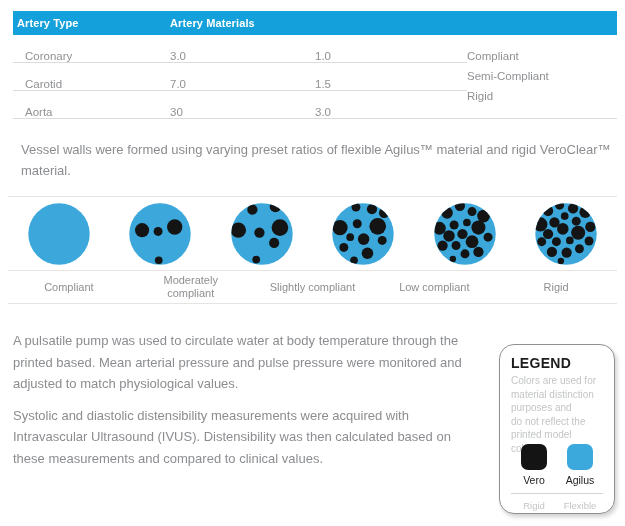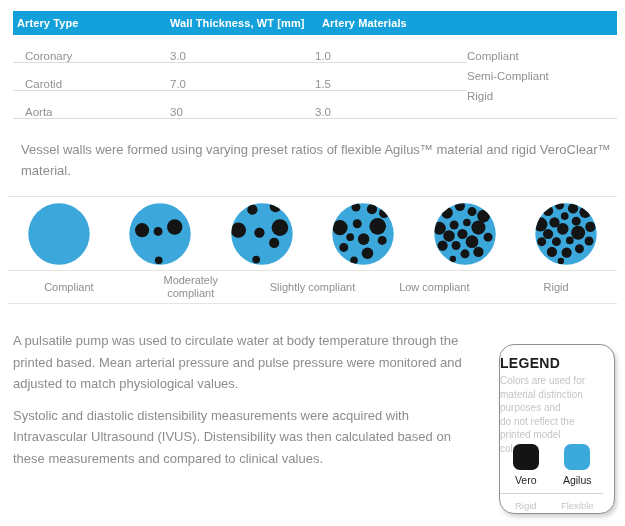--- a/index.html
+++ b/index.html
@@ -35,41 +35,40 @@
   .comp-labels{display:flex;border-top:1px solid #e7e3e0;}
   .comp-labels .cell{flex:1;min-height:32px;display:flex;justify-content:center;align-items:center;}
   .comp-label{color:#8d8f92;font-size:11px;line-height:13px;text-align:center;max-width:96px;}
 
   
   .paragraphs{position:absolute;left:13px;top:330px;width:470px;}
   .paragraphs p{margin:0 0 10px 0;color:#8b8d90;font-size:13px;line-height:21.5px;}
 
   
   .legend{position:absolute;left:499px;top:344px;width:116px;height:170px;box-sizing:border-box;
-          border:1.5px solid #8e9093;border-radius:15px;background:#ffffff;padding:10px 11px 0 0;
+          border:1.5px solid #8e9093;border-radius:15px;background:#ffffff;padding:10px 11px 0 11px;
           box-shadow:2px 3px 4px rgba(0,0,0,0.18);}
   .legend-title{color:#1d1d1f;font-size:14px;font-weight:bold;letter-spacing:.3px;margin-bottom:3px;}
   .legend-desc{color:#c3c5c7;font-size:10px;line-height:13.5px;white-space:pre-line;}
   .legend-swatches{display:flex;margin-top:-11px;position:relative;text-align:center;}
   .legend-swatch-col{flex:1;display:flex;flex-direction:column;align-items:center;gap:4px;}
   .swatch{width:26px;height:26px;border-radius:7px;}
   .swatch-label{color:#232325;font-size:10.5px;}
   .legend-divider{border-top:1px solid #d9d3cf;margin-top:7px;}
   .legend-sublabels{display:flex;margin-top:6px;}
   .legend-sublabel{flex:1;text-align:center;color:#c3c5c7;font-size:9.5px;}
 </style>
 </head>
 <body>
 
 <div class="page">
 
   <div class="artery-table">
     <div class="thead" style="background: rgb(20, 160, 218);">
         <div class="th c1">Artery Type</div>
-        <div class="th c3">Wall Thickness, WT [mm]</div>
         <div class="th c4">Artery Materials</div>
       </div>
     <div class="tbody">
       <div class="rows">
           <div class="tr bordered">
             <div class="td c1">Coronary</div>
             <div class="td c2">3.0</div>
             <div class="td c3">1.0</div>
           </div>
           <div class="tr bordered">

